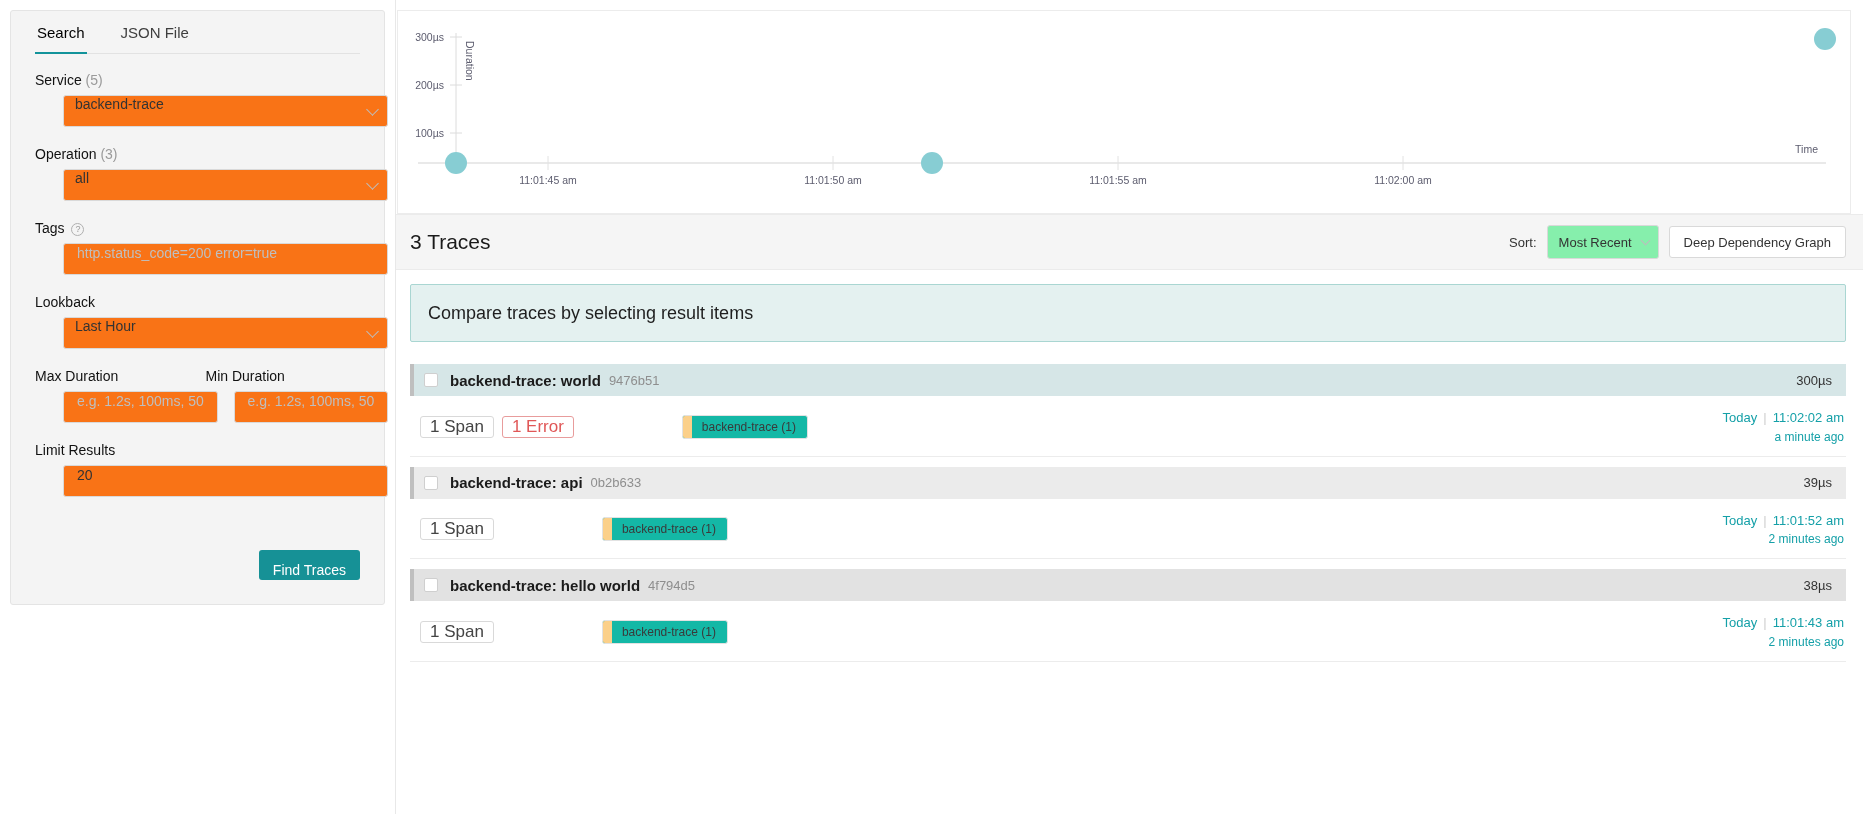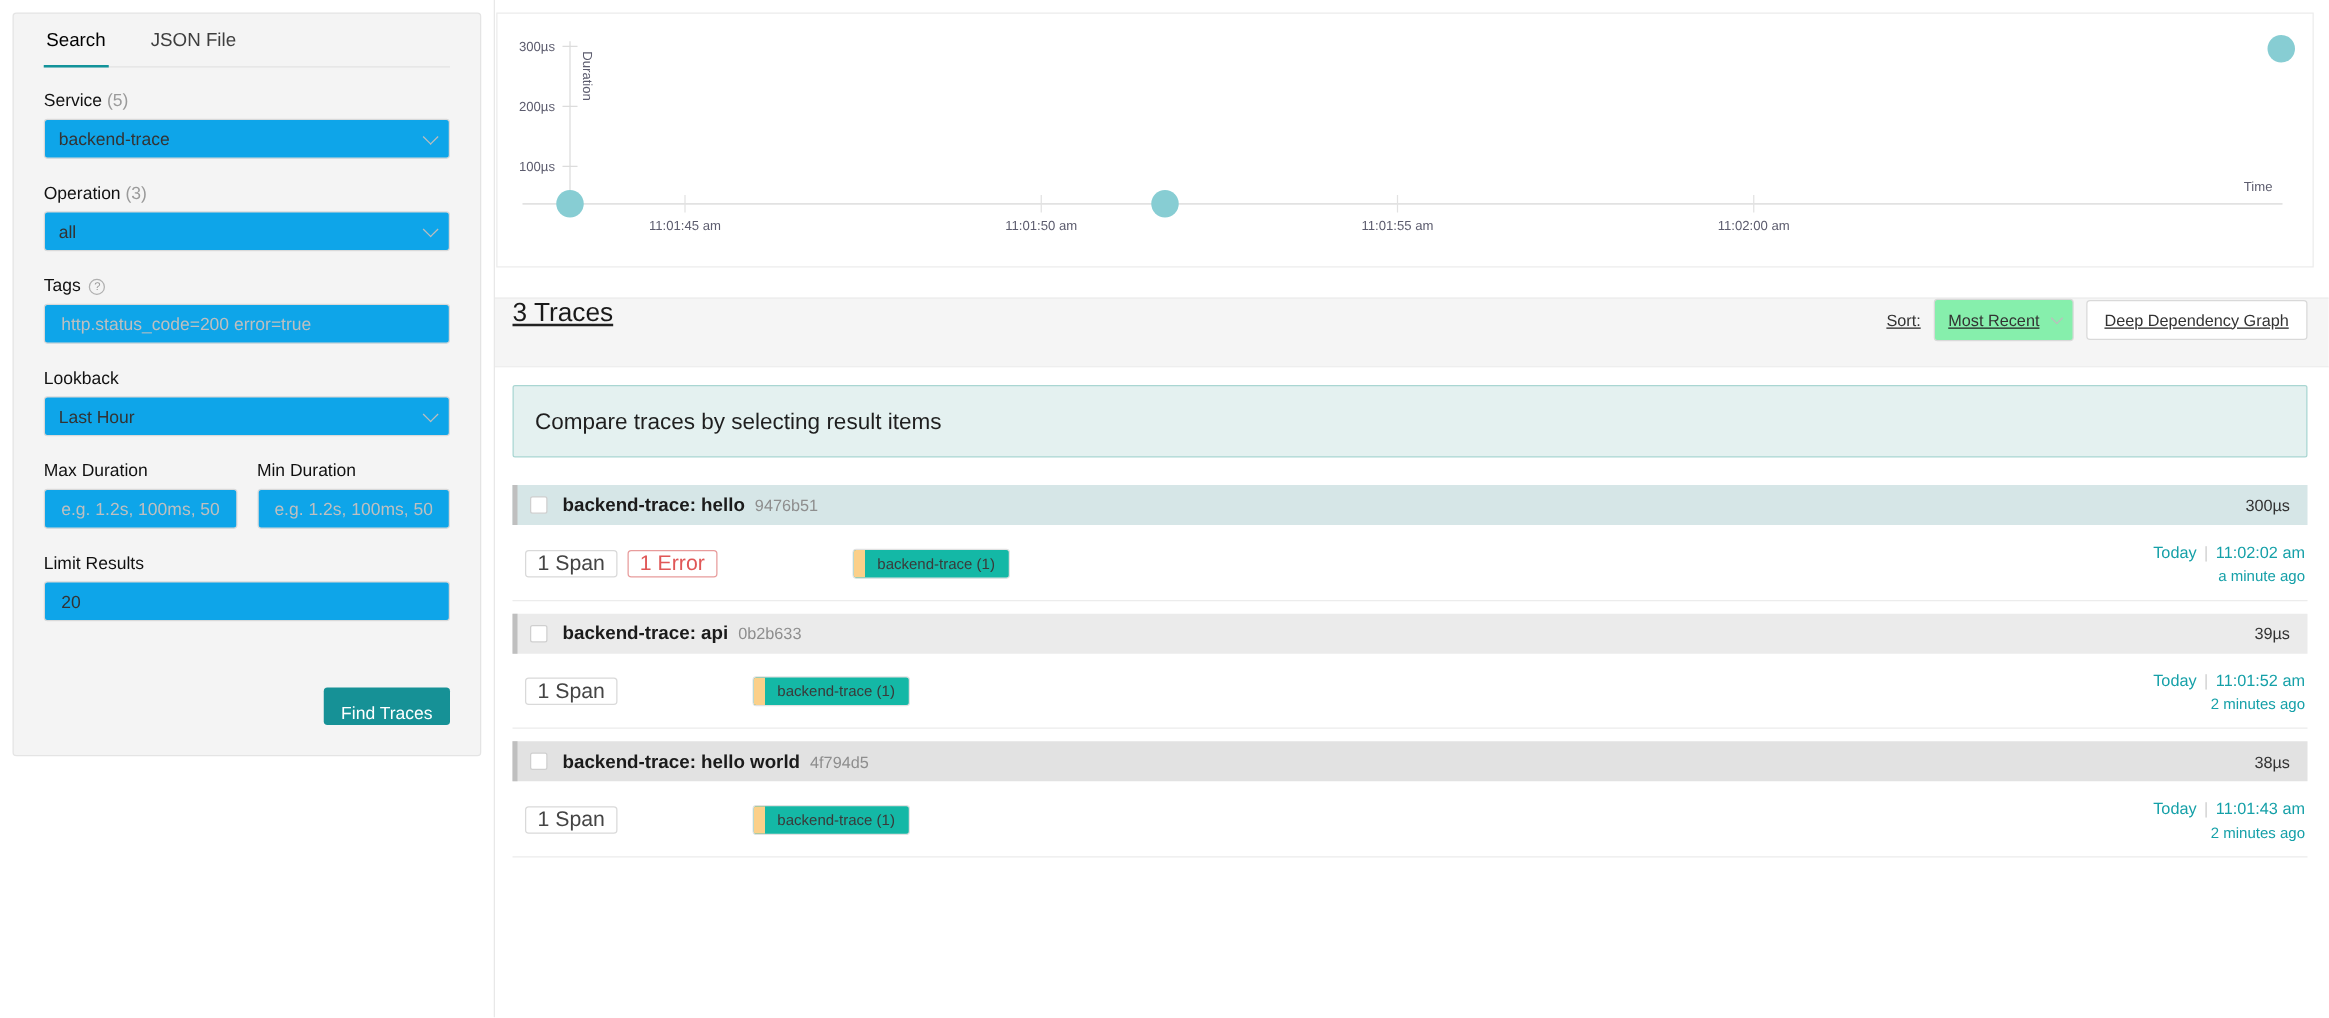--- a/index.html
+++ b/index.html
@@ -68,30 +68,31 @@
     color: #9a9a9a;
     font-size: 9px;
     line-height: 11px;
     text-align: center;
     vertical-align: 1px;
     margin-left: 3px;
   }
   .ctl {
     width: 100%;
     height: 32px;
-    background: #0ea5e9;
+    background: #f97316;
     border: 1px solid #d9d9d9;
     border-radius: 3px;
     padding: 0 11px;
     font-size: 14px;
     font-family: "Liberation Sans", sans-serif;
     color: #333;
     display: flex;
-    align-items: center;
-    position: relative;
+    align-items: flex-start;
+    position: relative;
+    margin-left: 28px;
   }
   .ctl input {
     border: 0; outline: 0; width: 100%;
     font-size: 14px; color: #333;
     font-family: "Liberation Sans", sans-serif;
     background: transparent;
   }
   .ctl input::placeholder { color: #bfbfbf; }
   .chev {
     position: absolute;
@@ -141,24 +142,23 @@
     border-radius: 50%;
     background: #87cdd3;
   }
 
   .results-head {
     height: 56px;
     background: #f5f5f5;
     border-top: 1px solid #ebebeb;
     border-bottom: 1px solid #ebebeb;
     display: flex;
-    align-items: flex-start;
+    align-items: center;
     padding: 0 17px 0 14px;
-    margin-top: 24px;
-    text-decoration: underline;
+    margin-top: 0;
   }
   .res-title { font-size: 21px; color: #1a1a1a; }
   .res-right { margin-left: auto; display: flex; align-items: center; gap: 10px; }
   .sort-label { font-size: 13px; color: #333; }
   .sort-sel {
     height: 34px;
     min-width: 105px;
     background: #86efac;
     border: 1px solid #d9d9d9;
     border-radius: 3px;
@@ -406,21 +406,21 @@
 
     <div class="results-body">
 
       <div class="compare-banner">
         <span>Compare traces by selecting result items</span>
       </div>
 
       <div class="trace-card">
         <div class="trace-top">
           <div class="tcheck"></div>
-          <span class="tname">backend-trace: hello</span>
+          <span class="tname">backend-trace: world</span>
           <span class="tid">9476b51</span>
           <span class="tdur">300µs</span>
         </div>
         <div class="trace-meta">
           <div class="pill">1 Span</div>
           <div class="pill err">1 Error</div>
           <div class="svc-pill">
             <span class="svc-color"></span>
             <span>backend-trace (1)</span>
           </div>

